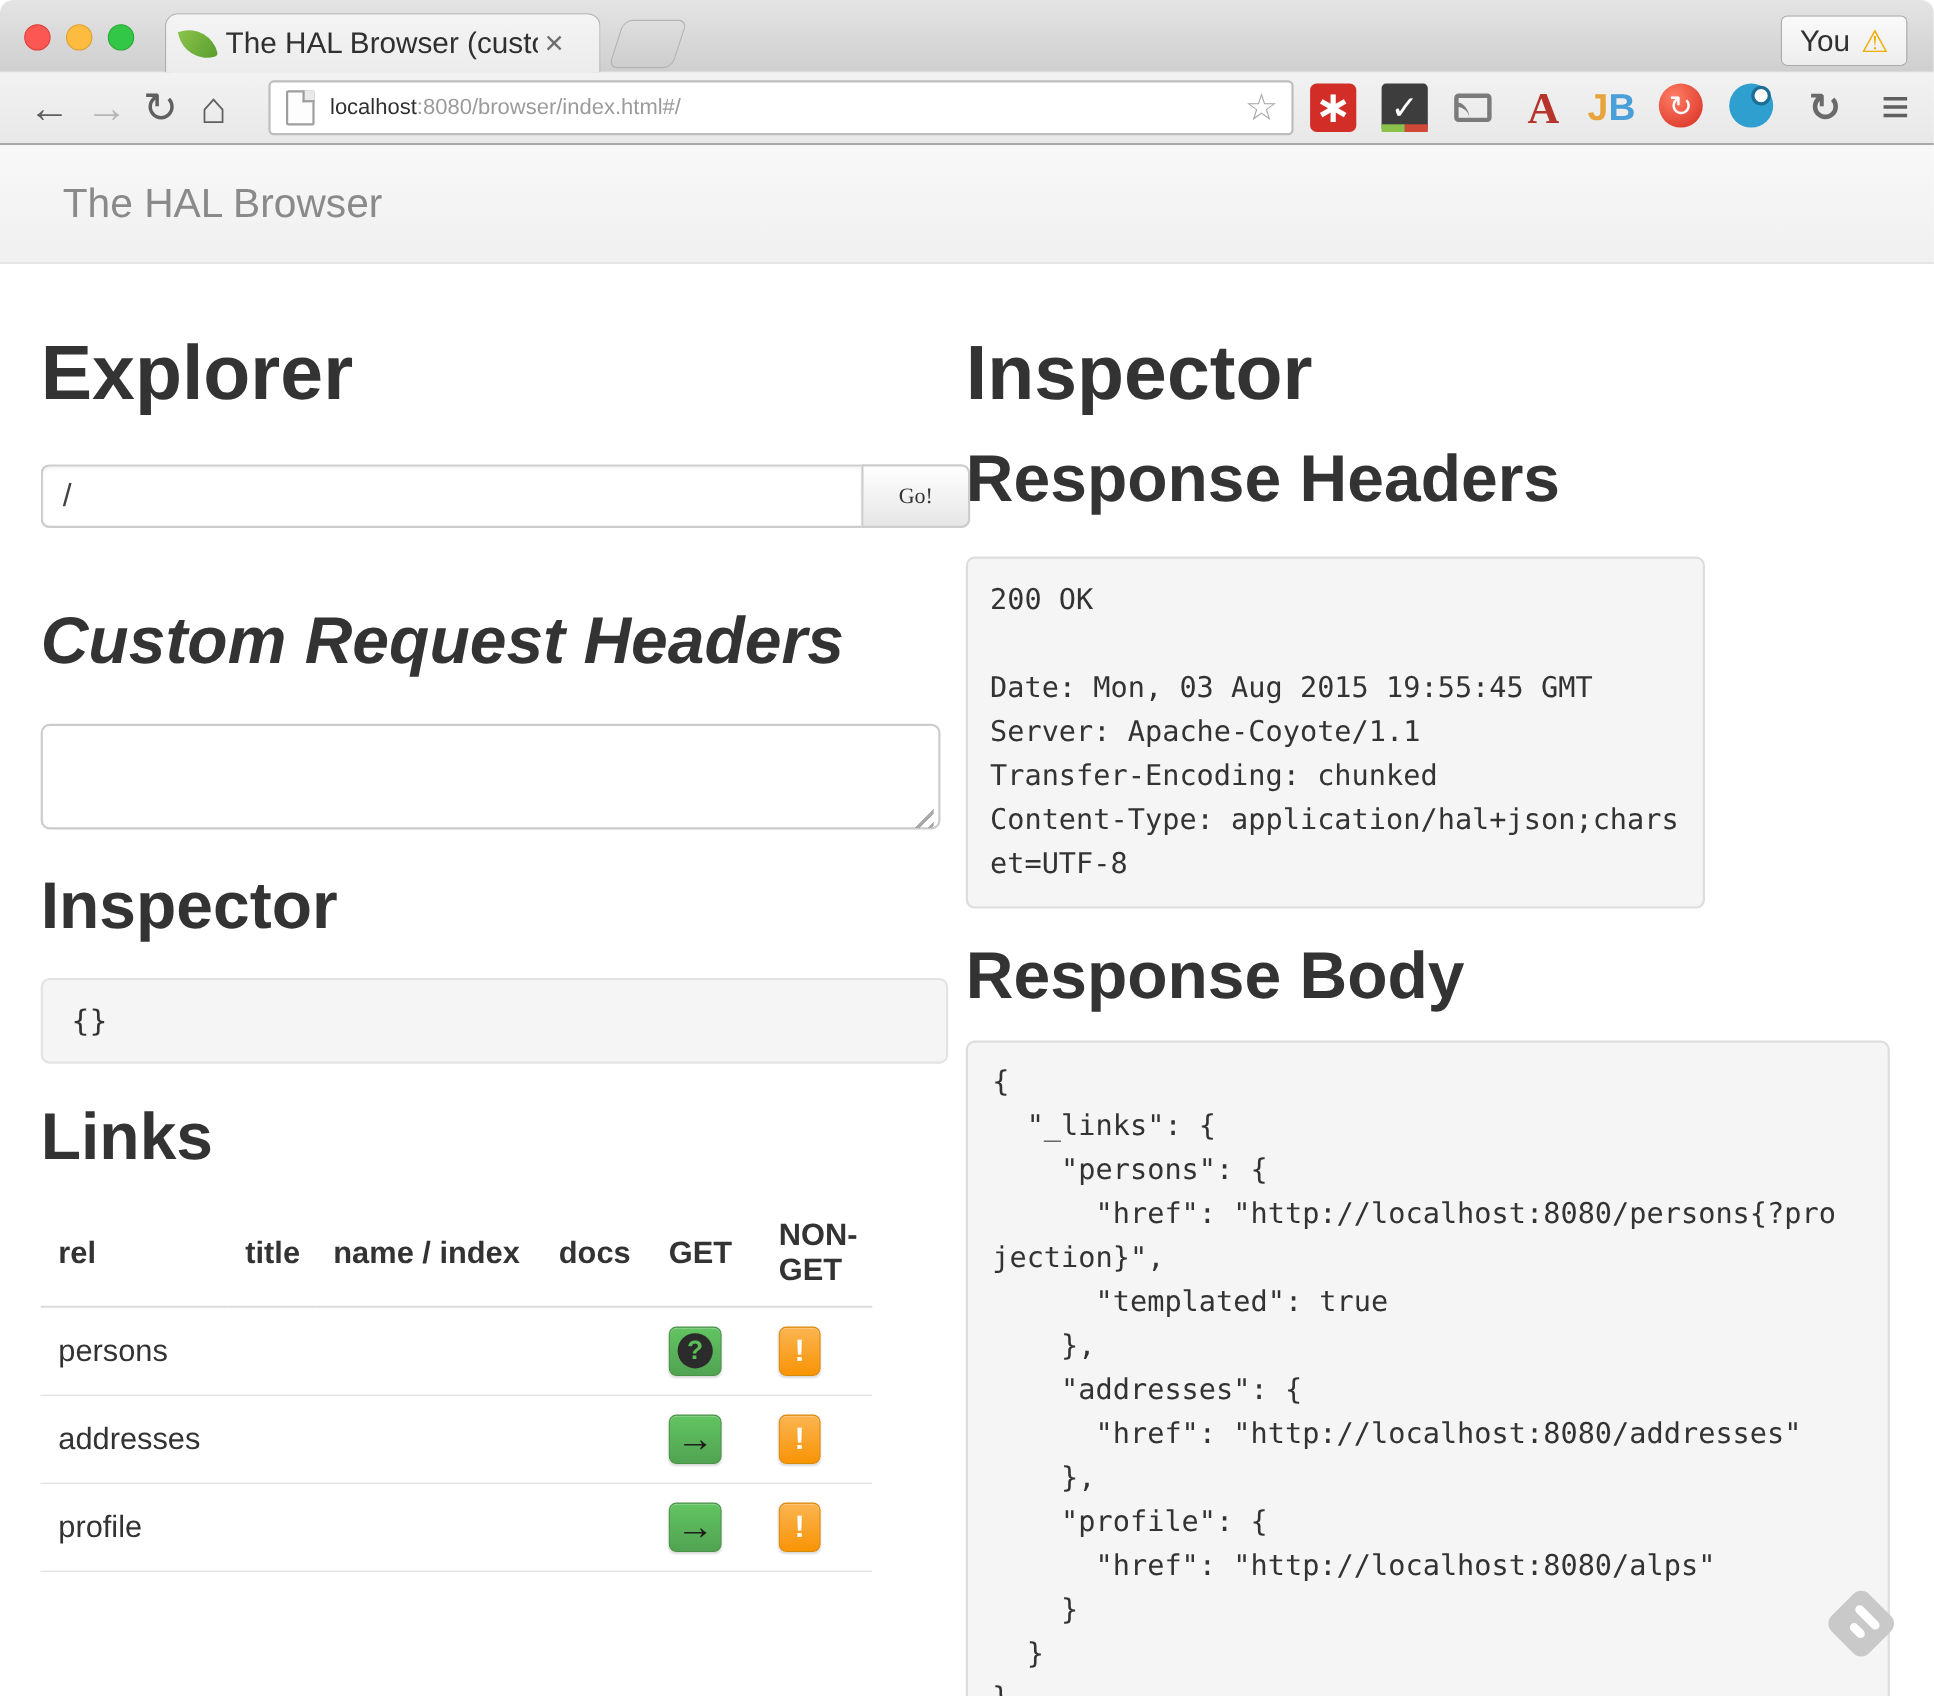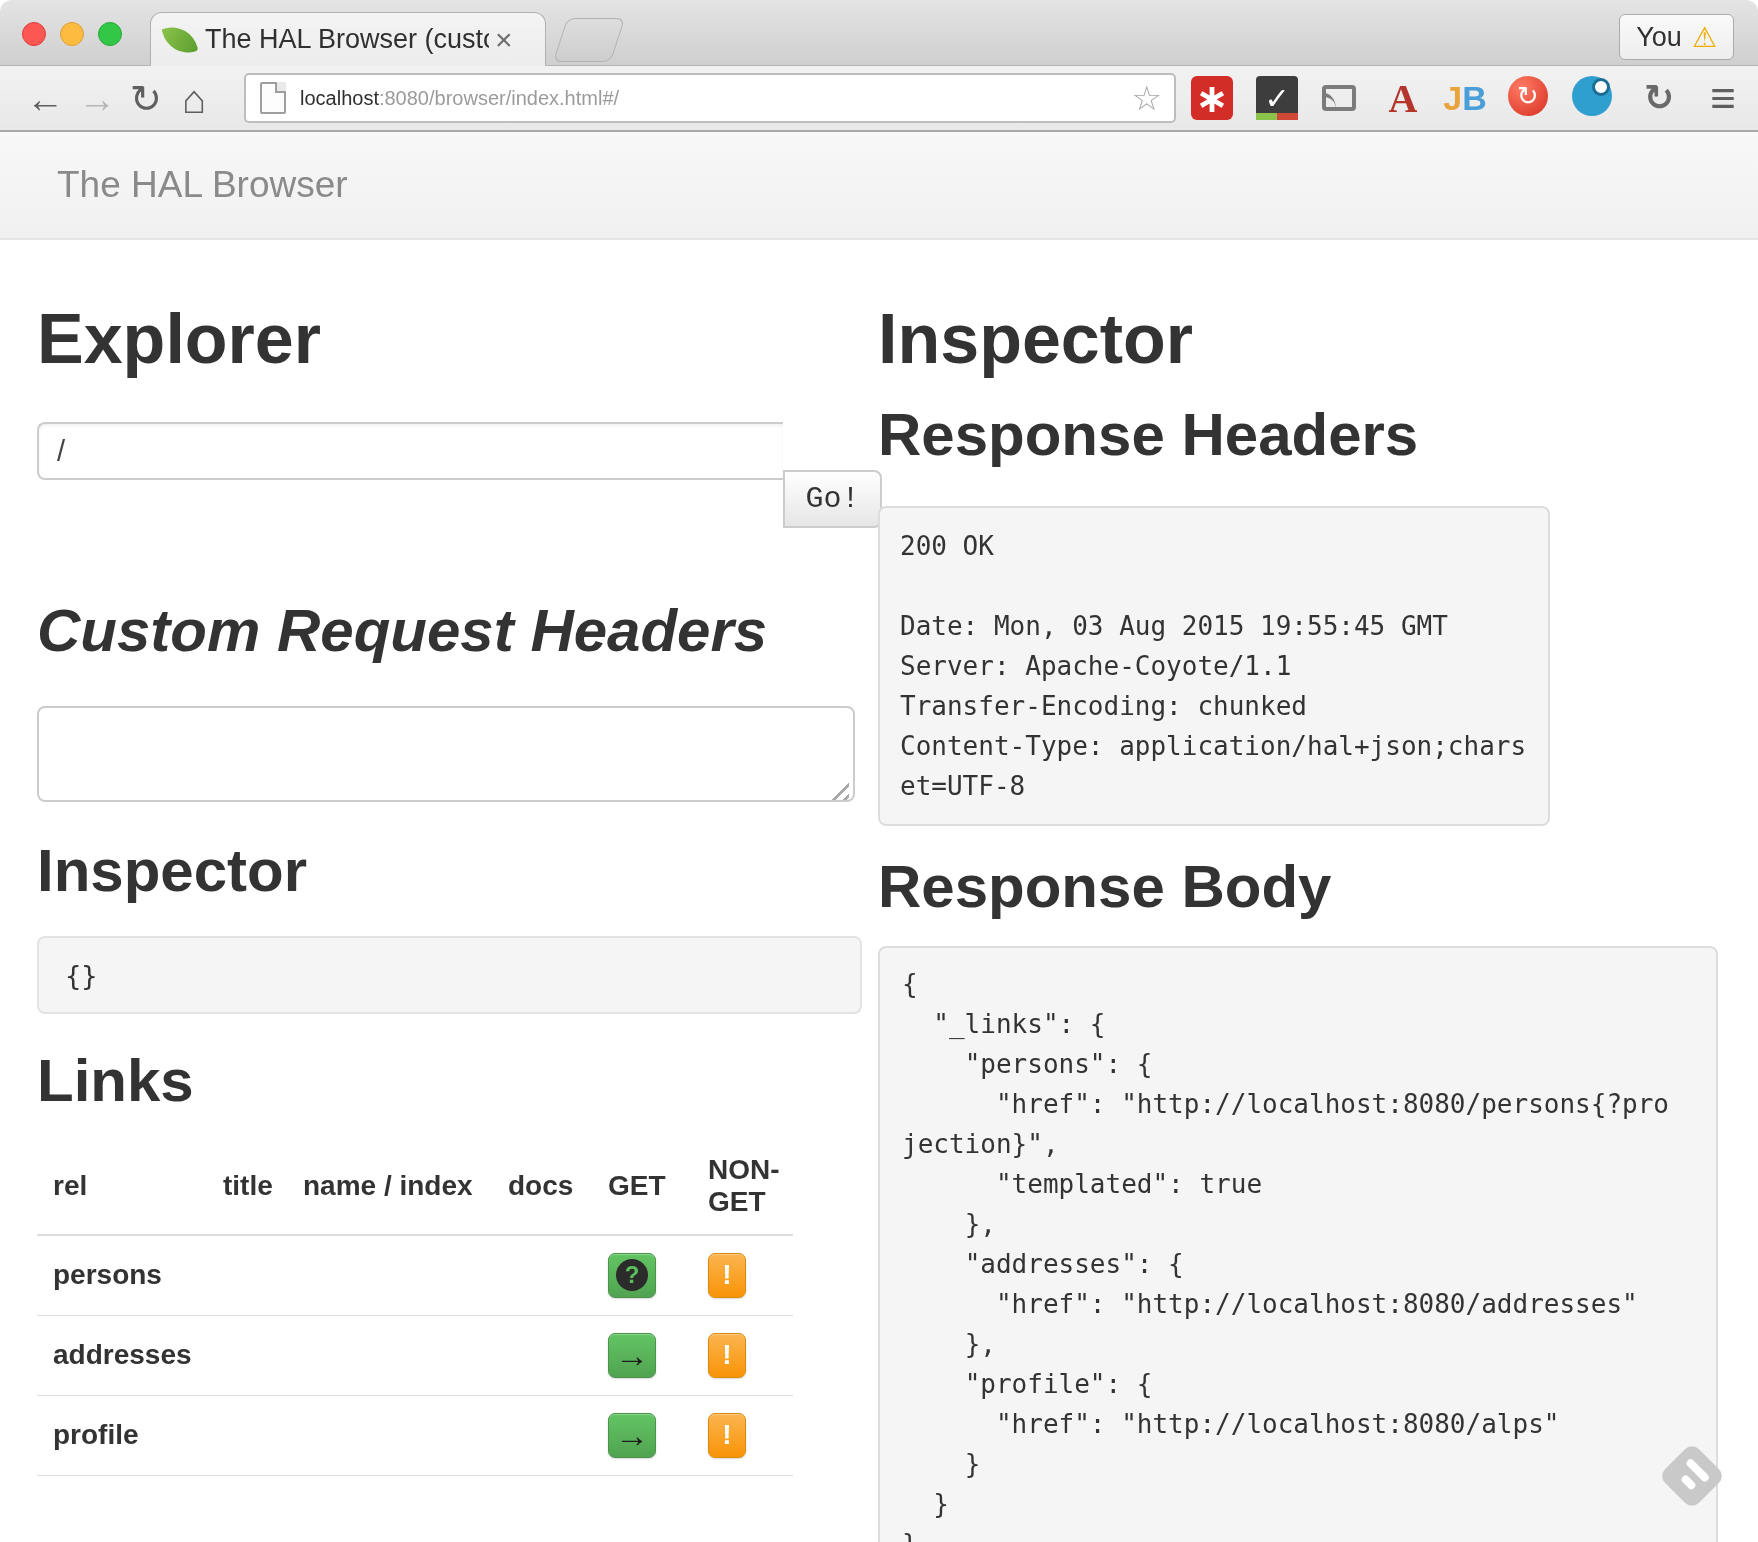--- a/index.html
+++ b/index.html
@@ -89,22 +89,22 @@
   .col-right { position:absolute; left:878px; top:0; width:840px; }
 
   h1 { font-size:70px; font-weight:bold; color:#333; margin-top:56px; line-height:86px; }
   h2 { font-size:60px; font-weight:bold; color:#333; line-height:74px; }
 
   .explorer-form { margin-top:40px; display:flex; width:845px; }
   .explorer-input { width:746px; height:58px; border:2px solid #ccc; border-right:none;
                     border-radius:8px 0 0 8px; font-size:29px; padding:0 18px; color:#444;
                     font-family:"Liberation Sans","DejaVu Sans",sans-serif; box-shadow:inset 0 2px 3px rgba(0,0,0,.06); }
   .go-btn { width:99px; height:58px; border:2px solid #ccc; border-radius:0 8px 8px 0;
-            background:linear-gradient(#ffffff,#e6e6e6); font-size:30px; color:#333;
-            font-family:Liberation Mono, monospace;margin-top:48px; }
+            background:linear-gradient(#ffffff,#e6e6e6); font-size:20px; color:#333;
+            font-family:Liberation Serif, serif; }
 
   .h-crh  { margin-top:66px;font-style:italic; }
   .custom-headers { margin-top:38px; width:818px; height:96px; border:2px solid #ccc;
                     border-radius:8px; resize:none; position:relative; font-size:28px; padding:10px 14px;
                     font-family:"Liberation Sans","DejaVu Sans",sans-serif; }
   .ta-wrap { position:relative; width:818px; }
   .ta-wrap::after { content:""; position:absolute; right:6px; bottom:6px; width:18px; height:18px;
                     background:repeating-linear-gradient(135deg,transparent 0 5px,#a9a9a9 5px 8px);
                     clip-path:polygon(100% 0,100% 100%,0 100%); }
 
@@ -113,21 +113,21 @@
           border:2px solid #e3e3e3; border-radius:8px; display:flex; align-items:center;
           font-family:"DejaVu Sans Mono","Liberation Mono",monospace; font-size:27px; color:#333;
           padding-left:26px; }
 
   .h-links { margin-top:30px; }
   table.links { margin-top:22px; width:756px; border-collapse:collapse; }
   table.links th { text-align:left; font-size:28px; font-weight:bold; color:#333;
                    padding:14px 0 16px 16px; border-bottom:2px solid #ddd; }
   table.links td { padding:16px 0 16px 16px; border-bottom:1px solid #ddd; height:80px;
                    vertical-align:middle; }
-  td.rel { font-size:28px; font-weight:bold; color:#333; }
+  td.rel { font-size:28px; font-weight:normal; color:#333; }
   col.c-rel { width:170px; } col.c-title { width:80px; } col.c-ni { width:205px; }
   col.c-docs { width:100px; } col.c-get { width:100px; } col.c-non { width:101px; }
 
   .btn-get, .btn-nonget { border-radius:7px; display:inline-flex; align-items:center;
       justify-content:center; box-shadow:inset 0 1px 0 rgba(255,255,255,.3), 0 1px 2px rgba(0,0,0,.15); }
   .btn-get { width:48px; height:45px; background:linear-gradient(#62c462,#51a351); border:1px solid #4a934a; }
   .btn-nonget { width:38px; height:45px; background:linear-gradient(#fbb450,#f89406); border:1px solid #d98b0c; }
   .get-icon[data-variant="question"] { width:32px; height:32px; background:#2b2b2b; color:#5abf5a;
       border-radius:50%; font-size:24px; font-weight:bold; display:flex; align-items:center; justify-content:center; }
   .get-icon[data-variant="arrow"] { color:#1c1c1c; font-weight:900; font-size:34px; line-height:34px; }

